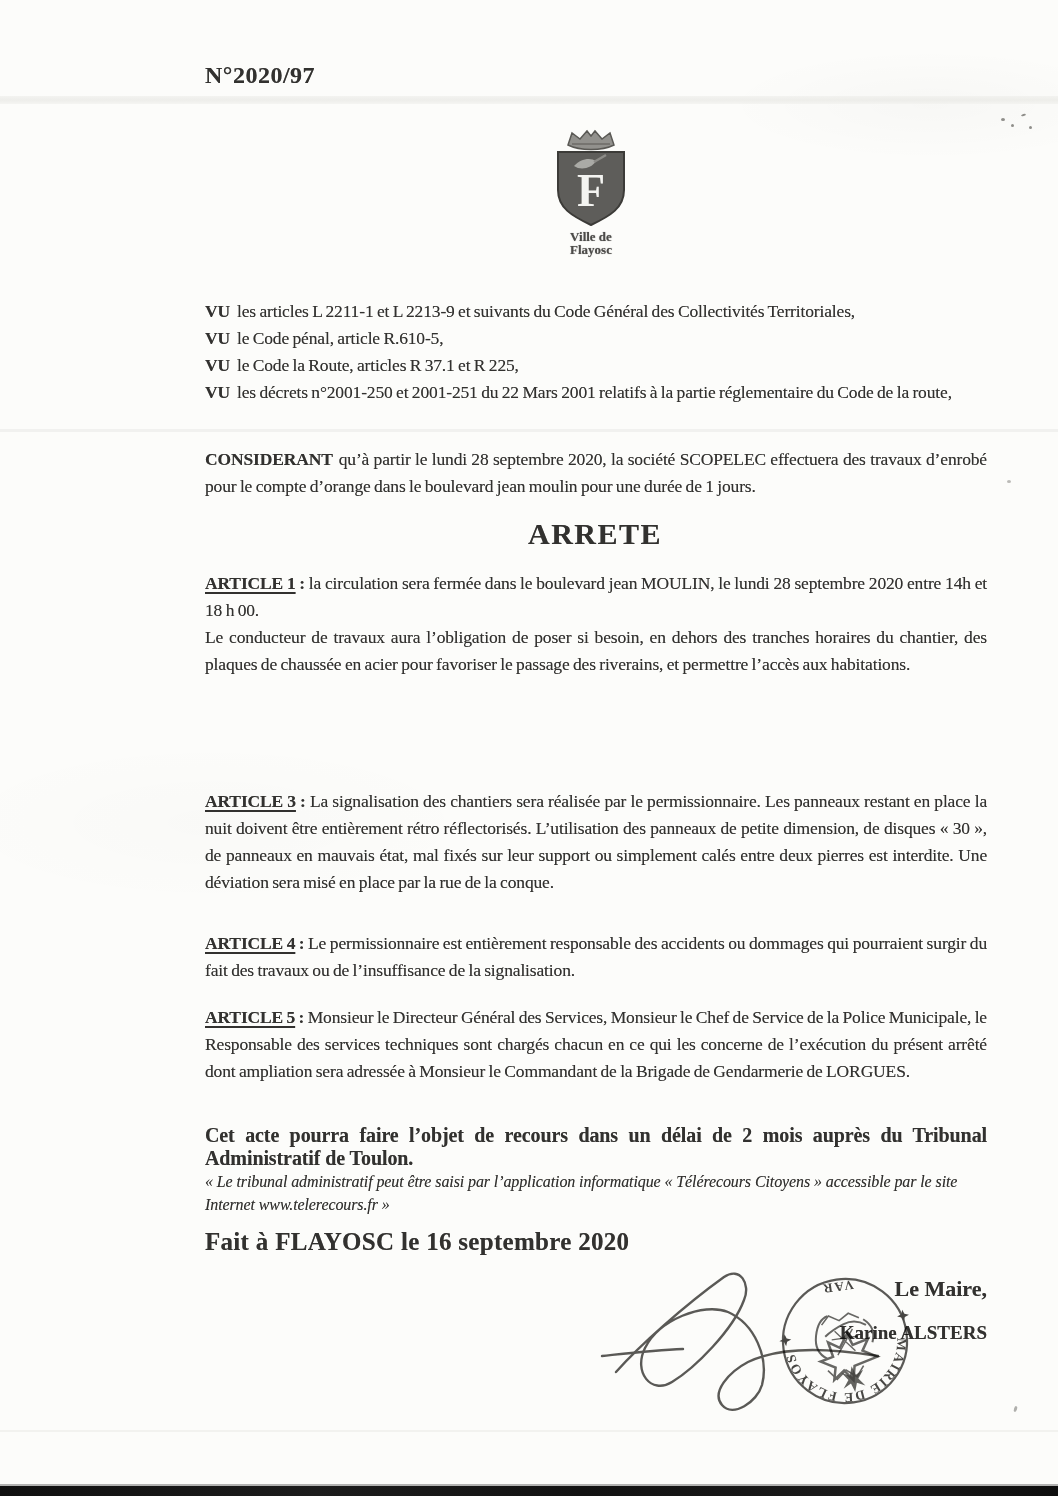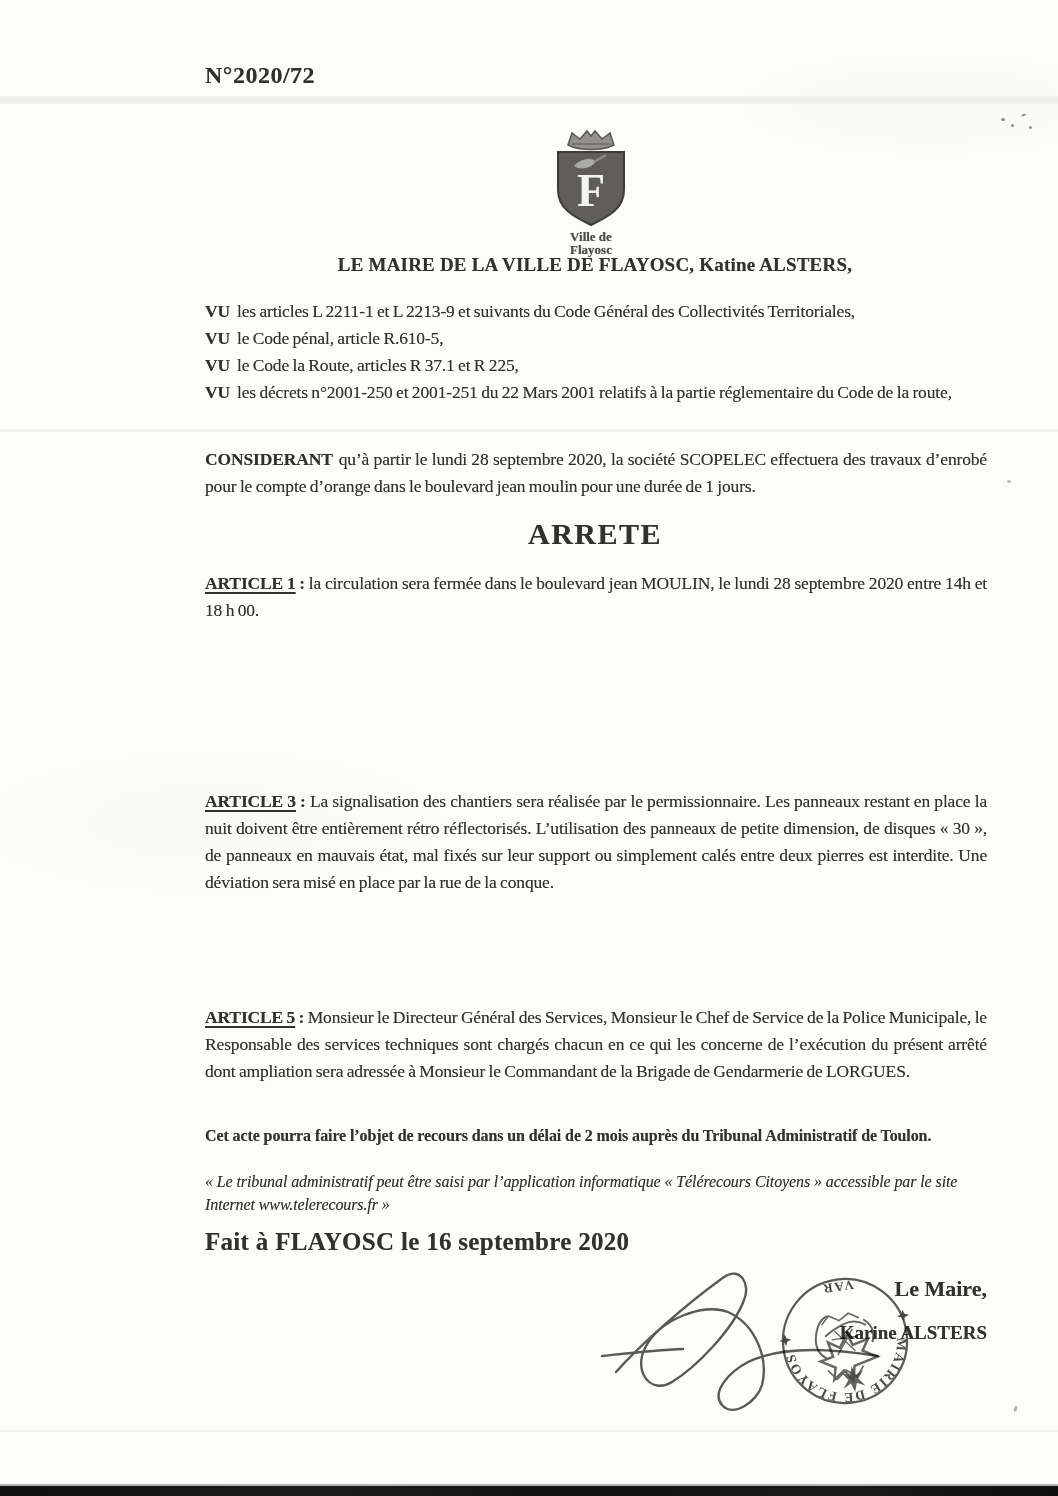--- a/index.html
+++ b/index.html
@@ -33,21 +33,21 @@
   .considerant{left:205px;top:446px;width:782px;}
   .considerant b{margin-right:6px;}
 
   .arrete{left:205px;top:517px;width:780px;text-align:center;font-size:30px;font-weight:700;letter-spacing:1.5px;}
 
   .article{width:782px;left:205px;}
   .a1{top:570px;} .a2{top:718px;} .a3{top:788px;} .a4{top:930px;} .a5{top:1004px;}
   .art-label{font-weight:700;text-decoration:underline;text-underline-offset:3px;text-decoration-thickness:1.5px;}
   .art-sep{font-weight:700;}
 
-  .legal-bold{left:205px;top:1124px;width:782px;font-size:16px;line-height:23px;font-weight:700;text-align:justify;letter-spacing:-.1px;}
+  .legal-bold{left:205px;top:1124px;width:782px;font-size:20px;line-height:23px;font-weight:700;text-align:justify;letter-spacing:-.1px;}
   .legal-italic{left:205px;top:1170px;width:782px;font-size:16px;line-height:23px;font-style:italic;letter-spacing:-.1px;}
   .legal-italic .url{text-underline-offset:2px;margin-top:16px;}
 
   .place-date{left:205px;top:1228px;width:780px;font-size:25px;font-weight:700;letter-spacing:.3px;}
   .role{left:205px;top:1276px;width:782px;text-align:right;font-size:22px;font-weight:700;}
   .mayor-name{left:205px;top:1322px;width:782px;text-align:right;font-size:19px;font-weight:700;}
 
   .signature{left:585px;top:1250px;mix-blend-mode:multiply;}
   .stamp{left:770px;top:1266px;mix-blend-mode:multiply;opacity:.93;}
 
@@ -64,21 +64,21 @@
 </style>
 </head>
 <body>
 
 <div class="page">
 
   <div class="abs scanline l1"></div>
   <div class="abs scanline l2"></div>
   <div class="abs scanline l3"></div>
 
-  <div class="abs doc-number ink">N°2020/72</div>
+  <div class="abs doc-number ink">N°2020/97</div>
 
   <div class="abs pencil-marks">
     <i class="speck" style="left:6px;top:10px;width:4px;height:3px;"></i>
     <i class="speck" style="left:16px;top:16px;width:3px;height:3px;"></i>
     <i class="speck" style="left:26px;top:6px;width:5px;height:2px;transform:rotate(-20deg);"></i>
     <i class="speck" style="left:34px;top:18px;width:3px;height:3px;"></i>
   </div>
   <i class="abs speck" style="left:1007px;top:480px;width:4px;height:3px;opacity:.6;"></i>
   <i class="abs speck" style="left:1014px;top:1406px;width:3px;height:6px;transform:rotate(18deg);opacity:.7;"></i>
 
@@ -98,44 +98,47 @@
 
         <text x="41" y="78" text-anchor="middle" font-family="Liberation Serif, DejaVu Serif, serif" font-size="46" font-weight="700" fill="#f4f4f1">F</text>
       </g>
     </svg>
     <div class="logo-caption">
       <div>Ville de</div>
       <div>Flayosc</div>
     </div>
   </div>
 
-  <div class="abs header-title ink">LE MAIRE DE LA VILLE DE FLAYOSC, Katine ALSTERS,</div>
 
   <div class="abs vu-block body-text ink">
     <p><b>VU</b><span>les articles L 2211-1 et L 2213-9 et suivants du Code Général des Collectivités Territoriales,</span></p>
     <p><b>VU</b><span>le Code pénal, article R.610-5,</span></p>
     <p><b>VU</b><span>le Code la Route, articles R 37.1 et R 225,</span></p>
     <p><b>VU</b><span>les décrets n°2001-250 et 2001-251 du 22 Mars 2001 relatifs à la partie réglementaire du Code de la route,</span></p>
   </div>
 
   <div class="abs considerant body-text ink">
     <p><b>CONSIDERANT</b><span>qu’à partir le lundi 28 septembre 2020, la société SCOPELEC effectuera des travaux d’enrobé pour le compte d’orange dans le boulevard jean moulin pour une durée de 1 jours.</span></p>
   </div>
 
   <div class="abs arrete ink">ARRETE</div>
 
   <div class="abs article a1 body-text ink">
     <p><span class="art-label">ARTICLE 1</span><span class="art-sep"> : </span><span>la circulation sera fermée dans le boulevard jean MOULIN, le lundi 28 septembre 2020 entre 14h et 18 h 00.</span></p>
+    <p>Le conducteur de travaux aura l’obligation de poser si besoin, en dehors des tranches horaires du chantier, des plaques de chaussée en acier pour favoriser le passage des riverains, et permettre l’accès aux habitations.</p>
   </div>
 
 
   <div class="abs article a3 body-text ink">
     <p><span class="art-label">ARTICLE 3</span><span class="art-sep"> : </span><span>La signalisation des chantiers sera réalisée par le permissionnaire. Les panneaux restant en place la nuit doivent être entièrement rétro réflectorisés. L’utilisation des panneaux de petite dimension, de disques « 30 », de panneaux en mauvais état, mal fixés sur leur support ou simplement calés entre deux pierres est interdite. Une déviation sera misé en place par la rue de la conque.</span></p>
   </div>
 
+  <div class="abs article a4 body-text ink">
+    <p><span class="art-label">ARTICLE 4</span><span class="art-sep"> : </span><span>Le permissionnaire est entièrement responsable des accidents ou dommages qui pourraient surgir du fait des travaux ou de l’insuffisance de la signalisation.</span></p>
+  </div>
 
   <div class="abs article a5 body-text ink">
     <p><span class="art-label">ARTICLE 5</span><span class="art-sep"> : </span><span>Monsieur le Directeur Général des Services, Monsieur le Chef de Service de la Police Municipale, le Responsable des services techniques sont chargés chacun en ce qui les concerne de l’exécution du présent arrêté dont ampliation sera adressée à Monsieur le Commandant de la Brigade de Gendarmerie de LORGUES.</span></p>
   </div>
 
   <div class="abs legal-bold ink">Cet acte pourra faire l’objet de recours dans un délai de 2 mois auprès du Tribunal Administratif de Toulon.</div>
   <div class="abs legal-italic ink">
     <span>« Le tribunal administratif peut être saisi par l’application informatique « Télérecours Citoyens » accessible par le site Internet </span><span class="url">www.telerecours.fr</span><span> »</span>
   </div>
 

